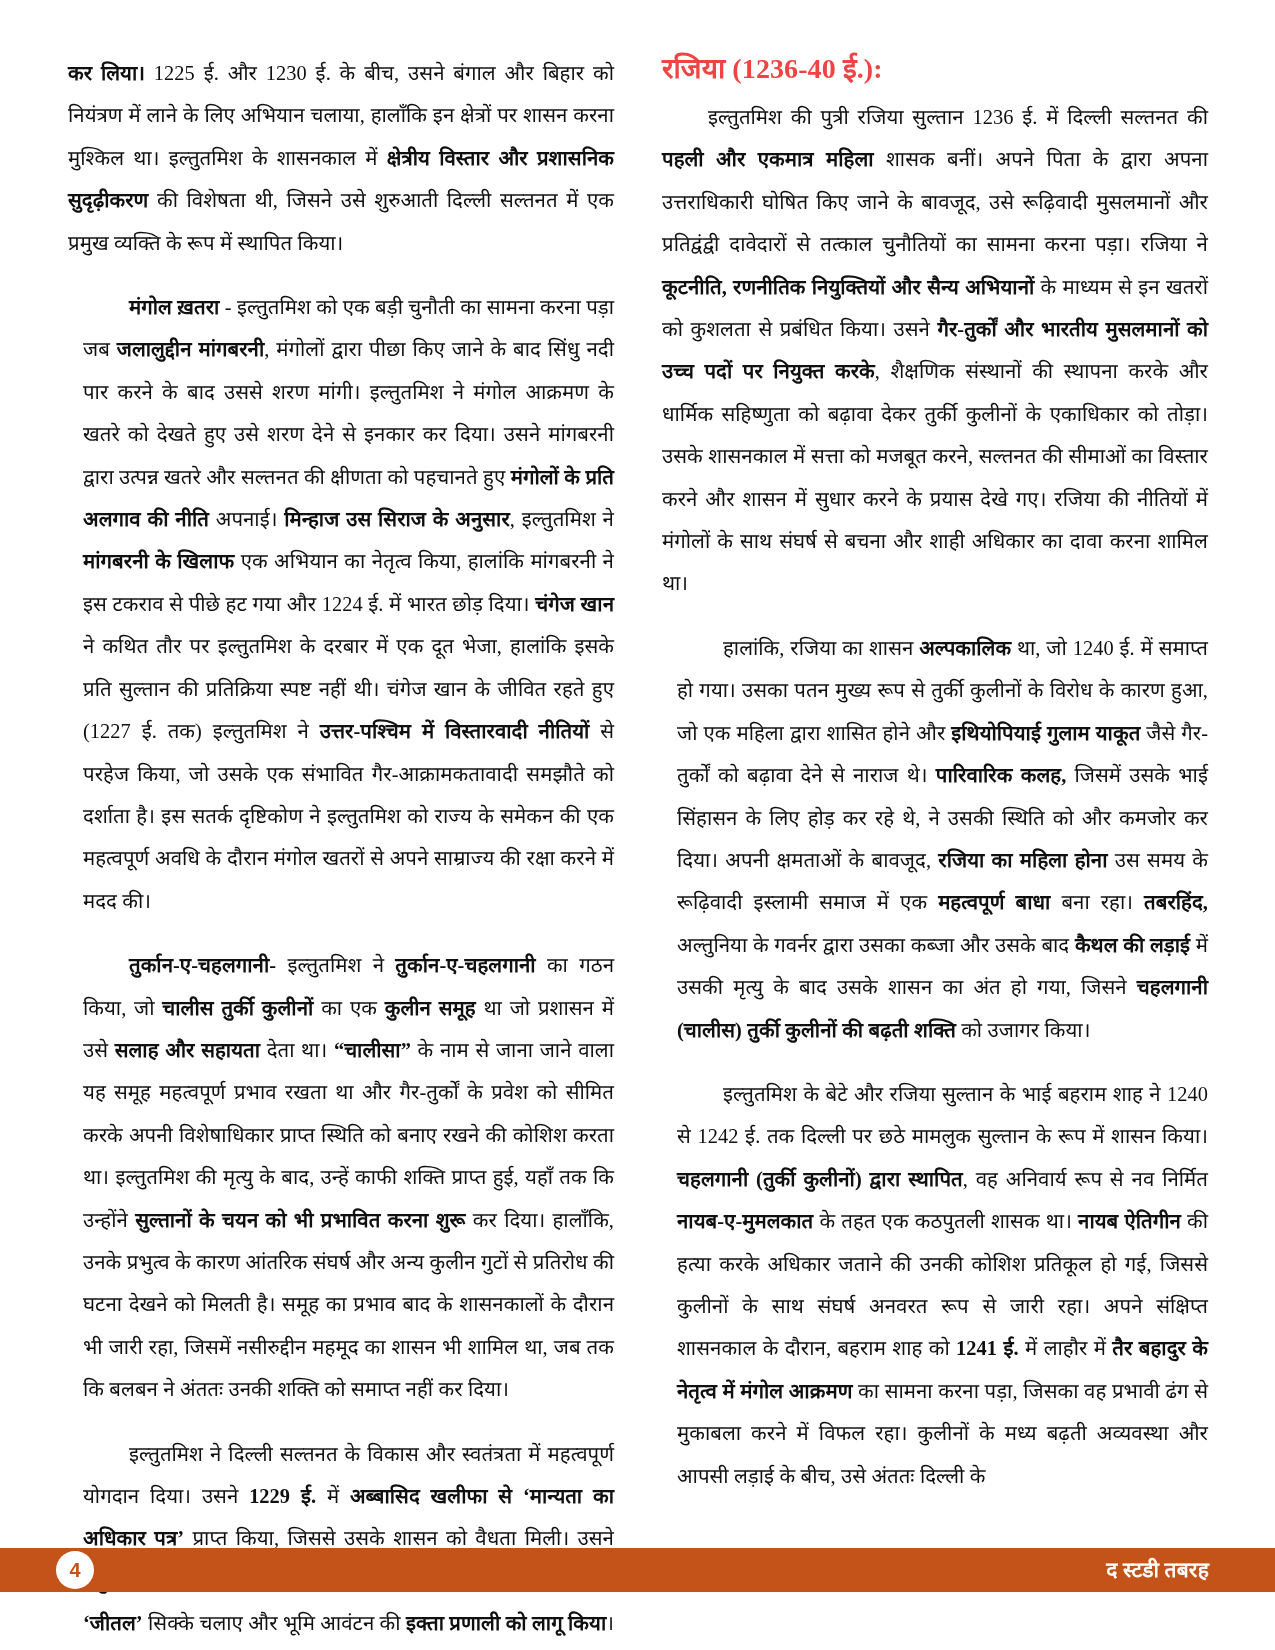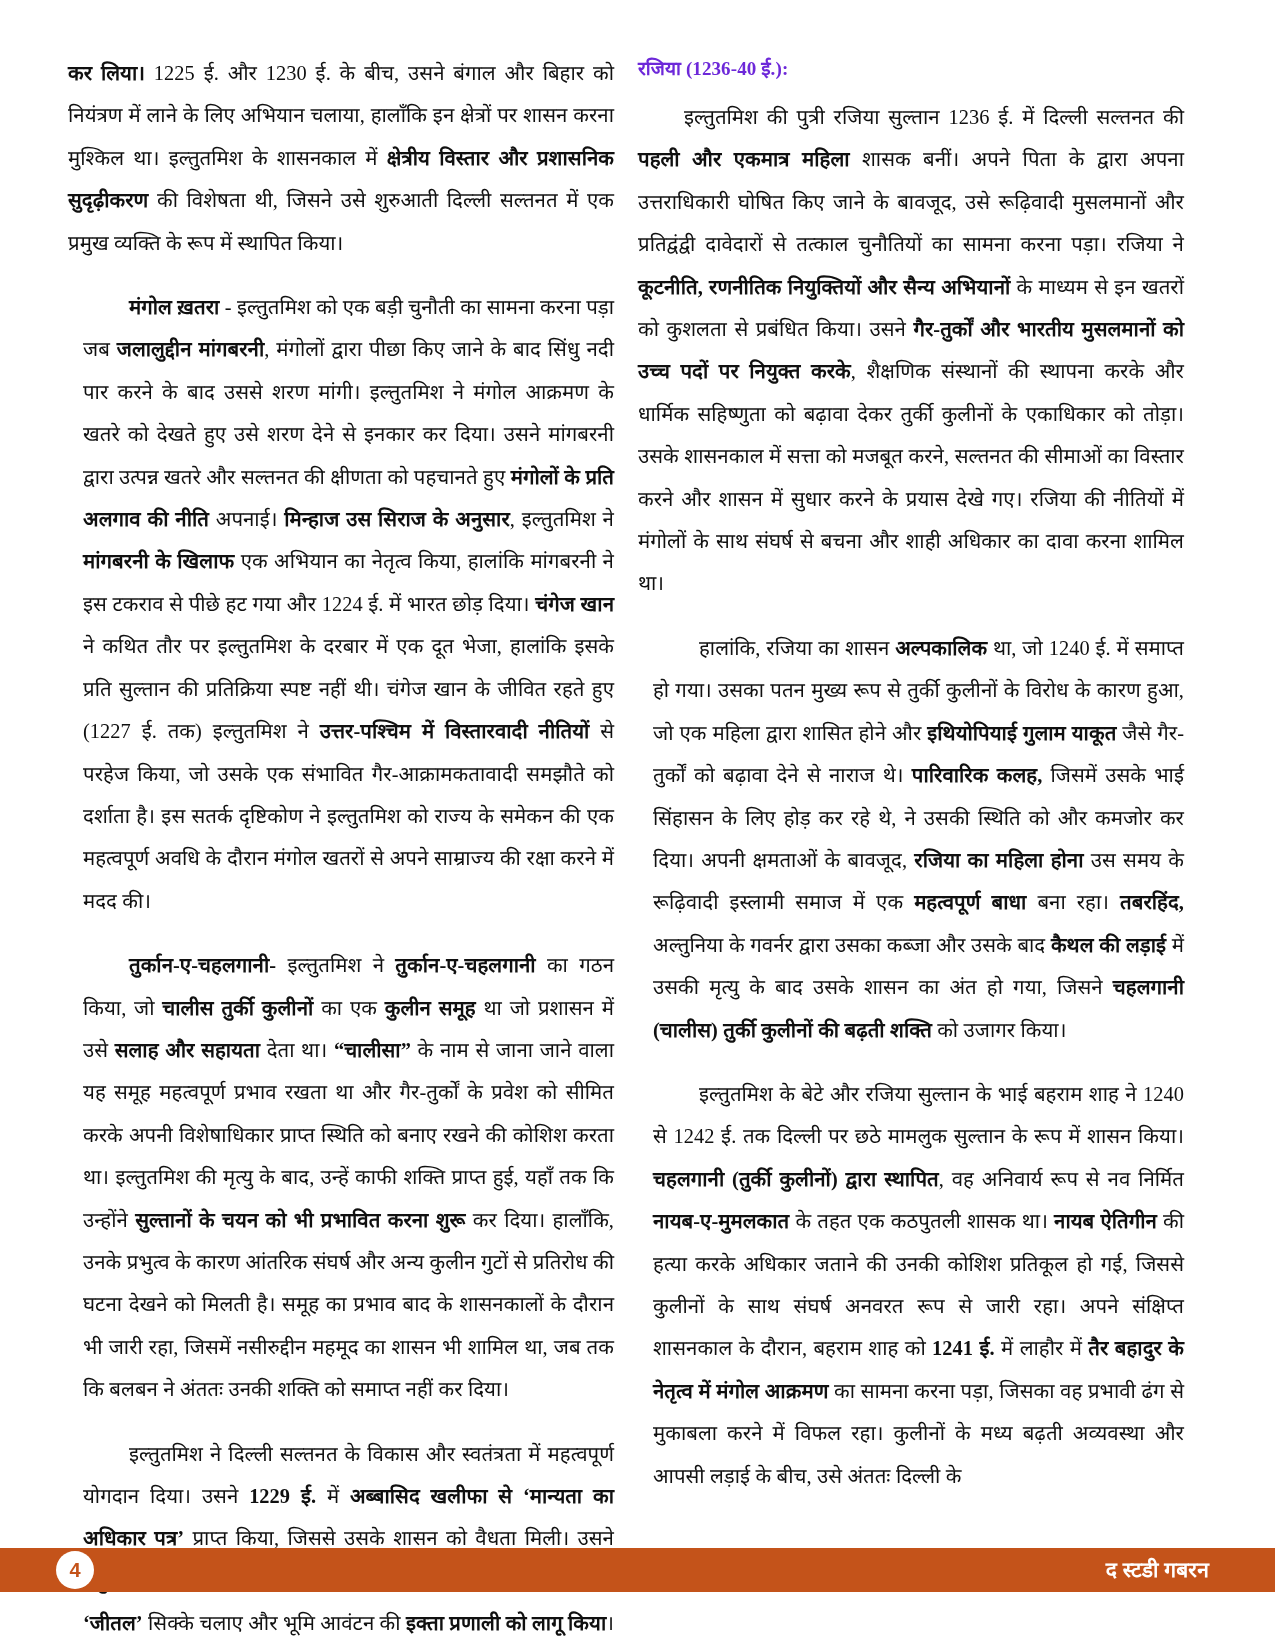--- a/index.html
+++ b/index.html
@@ -20,21 +20,21 @@
   }
 
   
   .columns {
     position: absolute;
     left: 68px;
     top: 52px;
     width: 1140px;
     height: 1345px;
     display: flex;
-    gap: 24px;
+    gap: 48px;
   }
   .col {
     width: 546px;
     box-sizing: border-box;
   }
 
   p.para {
     margin: 0 0 0px 0;
     text-align: justify;
     text-justify: inter-word;
@@ -44,24 +44,24 @@
     letter-spacing: 0.05px;
     word-spacing: 0.2px;
   }
   p.para + p.para { margin-top: 22px; margin-left: 15px; }
   p.indent { text-indent: 46px; }
 
   b, strong { font-weight: 700; }
 
   h2.section-heading {
     margin: 26px 0 10px 0;
-    font-size: 19px;
+    font-size: 28px;
     line-height: 34px;
     font-weight: 700;
-    color: #6d28d9;
+    color: #ef4444;
     letter-spacing: 0.1px;
   }
   h2.section-heading:first-child { margin-top: 0; }
 
   
   .footer-bar {
     position: absolute;
     left: 0;
     bottom: 58px;
     width: 1275px;
@@ -115,16 +115,16 @@
         <h2 class="section-heading">रजिया (1236-40 ई.):</h2>
         <p class="para indent"><span>इल्तुतमिश की पुत्री रजिया सुल्तान 1236 ई. में दिल्ली सल्तनत की </span><strong>पहली और एकमात्र महिला</strong><span> शासक बनीं। अपने पिता के द्वारा अपना उत्तराधिकारी घोषित किए जाने के बावजूद, उसे रूढ़िवादी मुसलमानों और प्रतिद्वंद्वी दावेदारों से तत्काल चुनौतियों का सामना करना पड़ा। रजिया ने </span><strong>कूटनीति, रणनीतिक नियुक्तियों और सैन्य अभियानों</strong><span> के माध्यम से इन खतरों को कुशलता से प्रबंधित किया। उसने </span><strong>गैर-तुर्कों और भारतीय मुसलमानों को उच्च पदों पर नियुक्त करके</strong><span>, शैक्षणिक संस्थानों की स्थापना करके और धार्मिक सहिष्णुता को बढ़ावा देकर तुर्की कुलीनों के एकाधिकार को तोड़ा। उसके शासनकाल में सत्ता को मजबूत करने, सल्तनत की सीमाओं का विस्तार करने और शासन में सुधार करने के प्रयास देखे गए। रजिया की नीतियों में मंगोलों के साथ संघर्ष से बचना और शाही अधिकार का दावा करना शामिल था।</span></p>
         <p class="para indent"><span>हालांकि, रजिया का शासन </span><strong>अल्पकालिक</strong><span> था, जो 1240 ई. में समाप्त हो गया। उसका पतन मुख्य रूप से तुर्की कुलीनों के विरोध के कारण हुआ, जो एक महिला द्वारा शासित होने और </span><strong>इथियोपियाई गुलाम याकूत</strong><span> जैसे गैर-तुर्कों को बढ़ावा देने से नाराज थे। </span><strong>पारिवारिक कलह,</strong><span> जिसमें उसके भाई सिंहासन के लिए होड़ कर रहे थे, ने उसकी स्थिति को और कमजोर कर दिया। अपनी क्षमताओं के बावजूद, </span><strong>रजिया का महिला होना</strong><span> उस समय के रूढ़िवादी इस्लामी समाज में एक </span><strong>महत्वपूर्ण बाधा</strong><span> बना रहा। </span><strong>तबरहिंद,</strong><span> अल्तुनिया के गवर्नर द्वारा उसका कब्जा और उसके बाद </span><strong>कैथल की लड़ाई</strong><span> में उसकी मृत्यु के बाद उसके शासन का अंत हो गया, जिसने </span><strong>चहलगानी (चालीस) तुर्की कुलीनों की बढ़ती शक्ति</strong><span> को उजागर किया।</span></p>
         <p class="para indent"><span>इल्तुतमिश के बेटे और रजिया सुल्तान के भाई बहराम शाह ने 1240 से 1242 ई. तक दिल्ली पर छठे मामलुक सुल्तान के रूप में शासन किया। </span><strong>चहलगानी (तुर्की कुलीनों) द्वारा स्थापित</strong><span>, वह अनिवार्य रूप से नव निर्मित </span><strong>नायब-ए-मुमलकात</strong><span> के तहत एक कठपुतली शासक था। </span><strong>नायब ऐतिगीन</strong><span> की हत्या करके अधिकार जताने की उनकी कोशिश प्रतिकूल हो गई, जिससे कुलीनों के साथ संघर्ष अनवरत रूप से जारी रहा। अपने संक्षिप्त शासनकाल के दौरान, बहराम शाह को </span><strong>1241 ई.</strong><span> में लाहौर में </span><strong>तैर बहादुर के नेतृत्व में मंगोल आक्रमण</strong><span> का सामना करना पड़ा, जिसका वह प्रभावी ढंग से मुकाबला करने में विफल रहा। कुलीनों के मध्य बढ़ती अव्यवस्था और आपसी लड़ाई के बीच, उसे  अंततः दिल्ली के </span></p>
       </div>
 
   </div>
 
   <div class="footer-bar">
     <div class="page-number-badge">4</div>
-    <div class="footer-brand">द स्टडी गबरन</div>
+    <div class="footer-brand">द स्टडी तबरह</div>
   </div>
 
 </div>
 
 </body></html>

